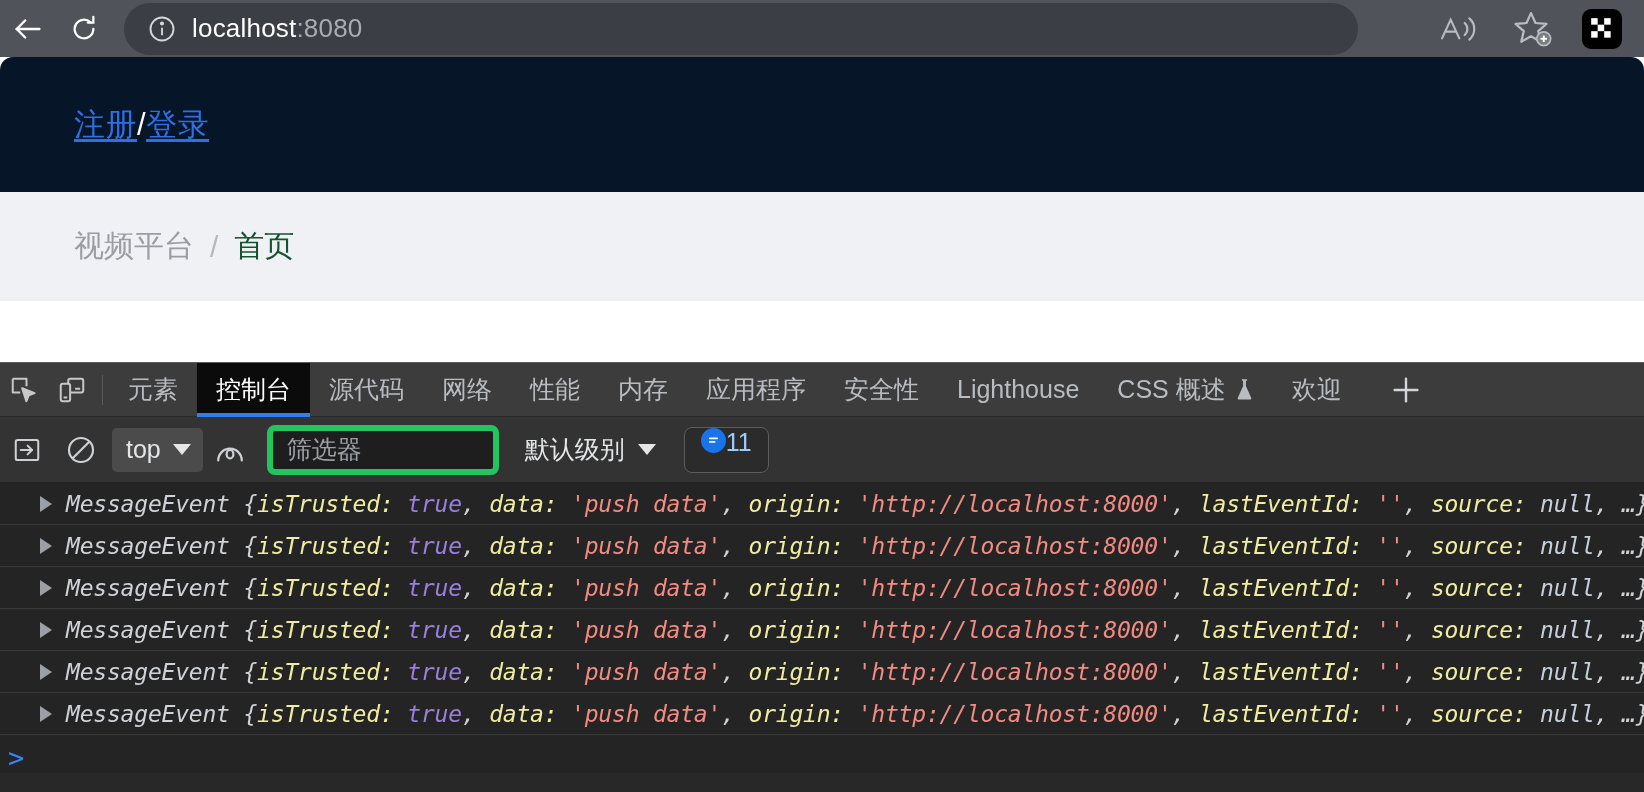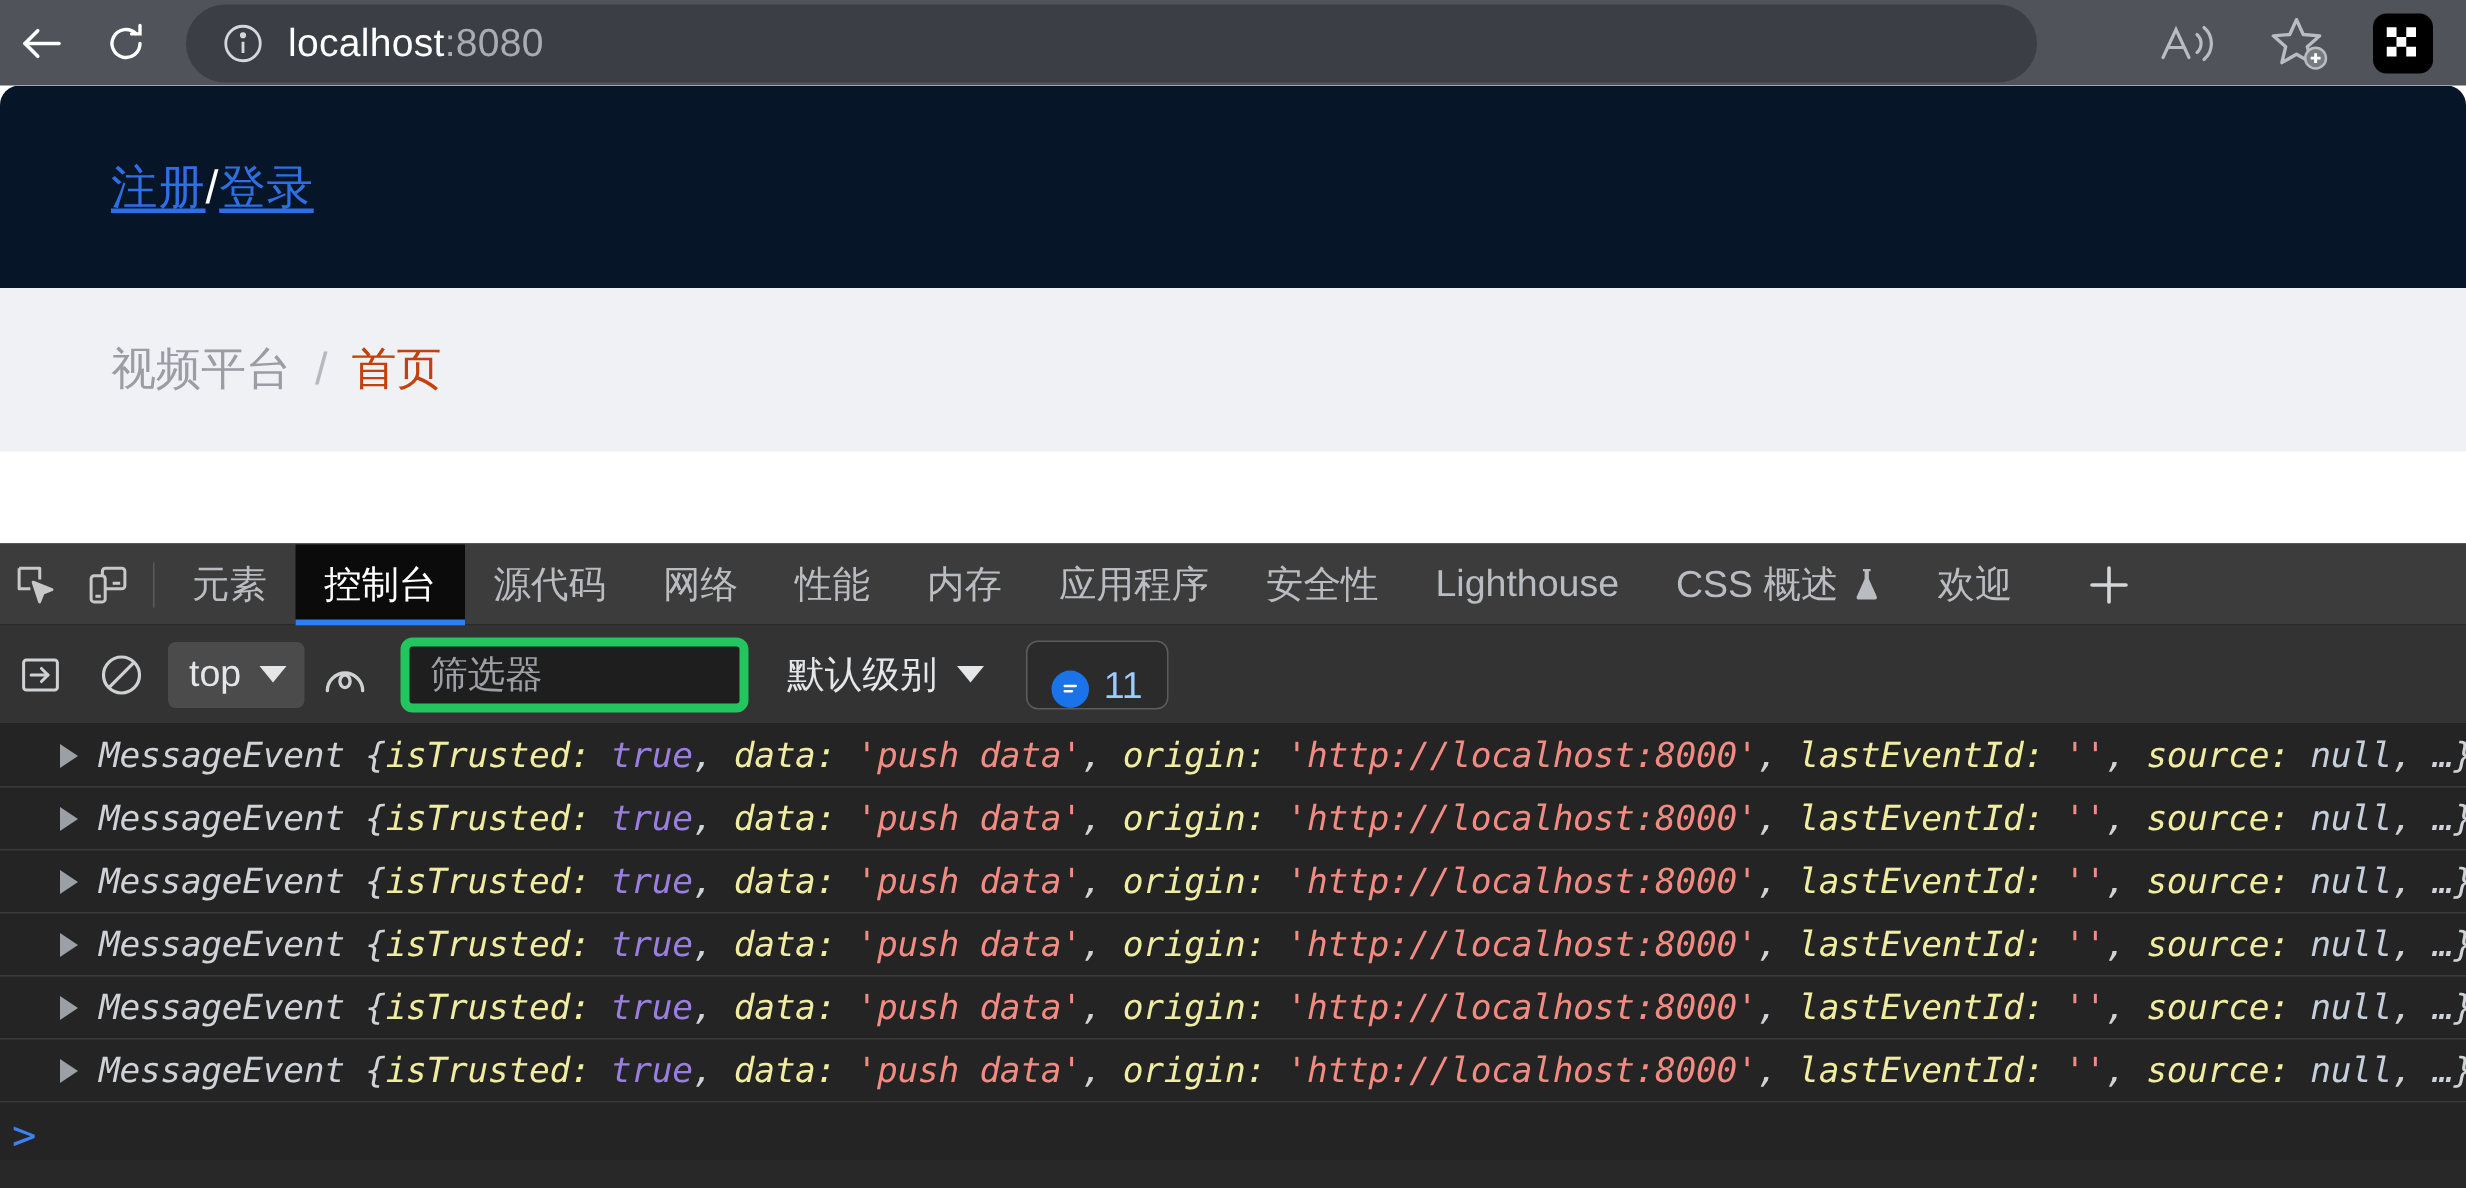--- a/index.html
+++ b/index.html
@@ -81,21 +81,21 @@
     background: #f0f1f5;
     display: flex; align-items: center;
   }
   .breadcrumb {
     margin-left: 74px;
     font-size: 30px;
     display: flex; align-items: center; gap: 16px; text-align: right;
   }
   .crumb-muted { color: #9a9da3; }
   .crumb-sep { color: #b5b8bd; }
-  .crumb-current { color: #c2410c; }
+  .crumb-current { color: #14532d; }
   .content-card {
     margin-left: 74px;
     width: 1570px;
     background: #ffffff;
     height: 62px;
     padding-top: 34px;
   }
   .card-text {
     margin-left: 48px;
     font-size: 27px;
@@ -186,21 +186,21 @@
     margin-left: 26px;
     display: flex; align-items: center; gap: 13px;
   }
   .level-select .label { font-size: 25px; color: #e4e6e8; }
   .issues-badge {
     margin-left: 28px;
     height: 46px;
     background: #2b2b2b;
     border: 1px solid #5d5d5d;
     border-radius: 8px;
-    display: flex; align-items: flex-end; gap: 10px;
+    display: flex; align-items: flex-start; 
     padding: 0 16px;
   }
   .issues-badge .count { font-size: 25px; color: #9ecbff; }
   .issue-dot {
     width: 25px; height: 25px; border-radius: 50%;
     background: #1a73e8;
     display: flex; align-items: center; justify-content: center;
   }
 
   .dt-console {

